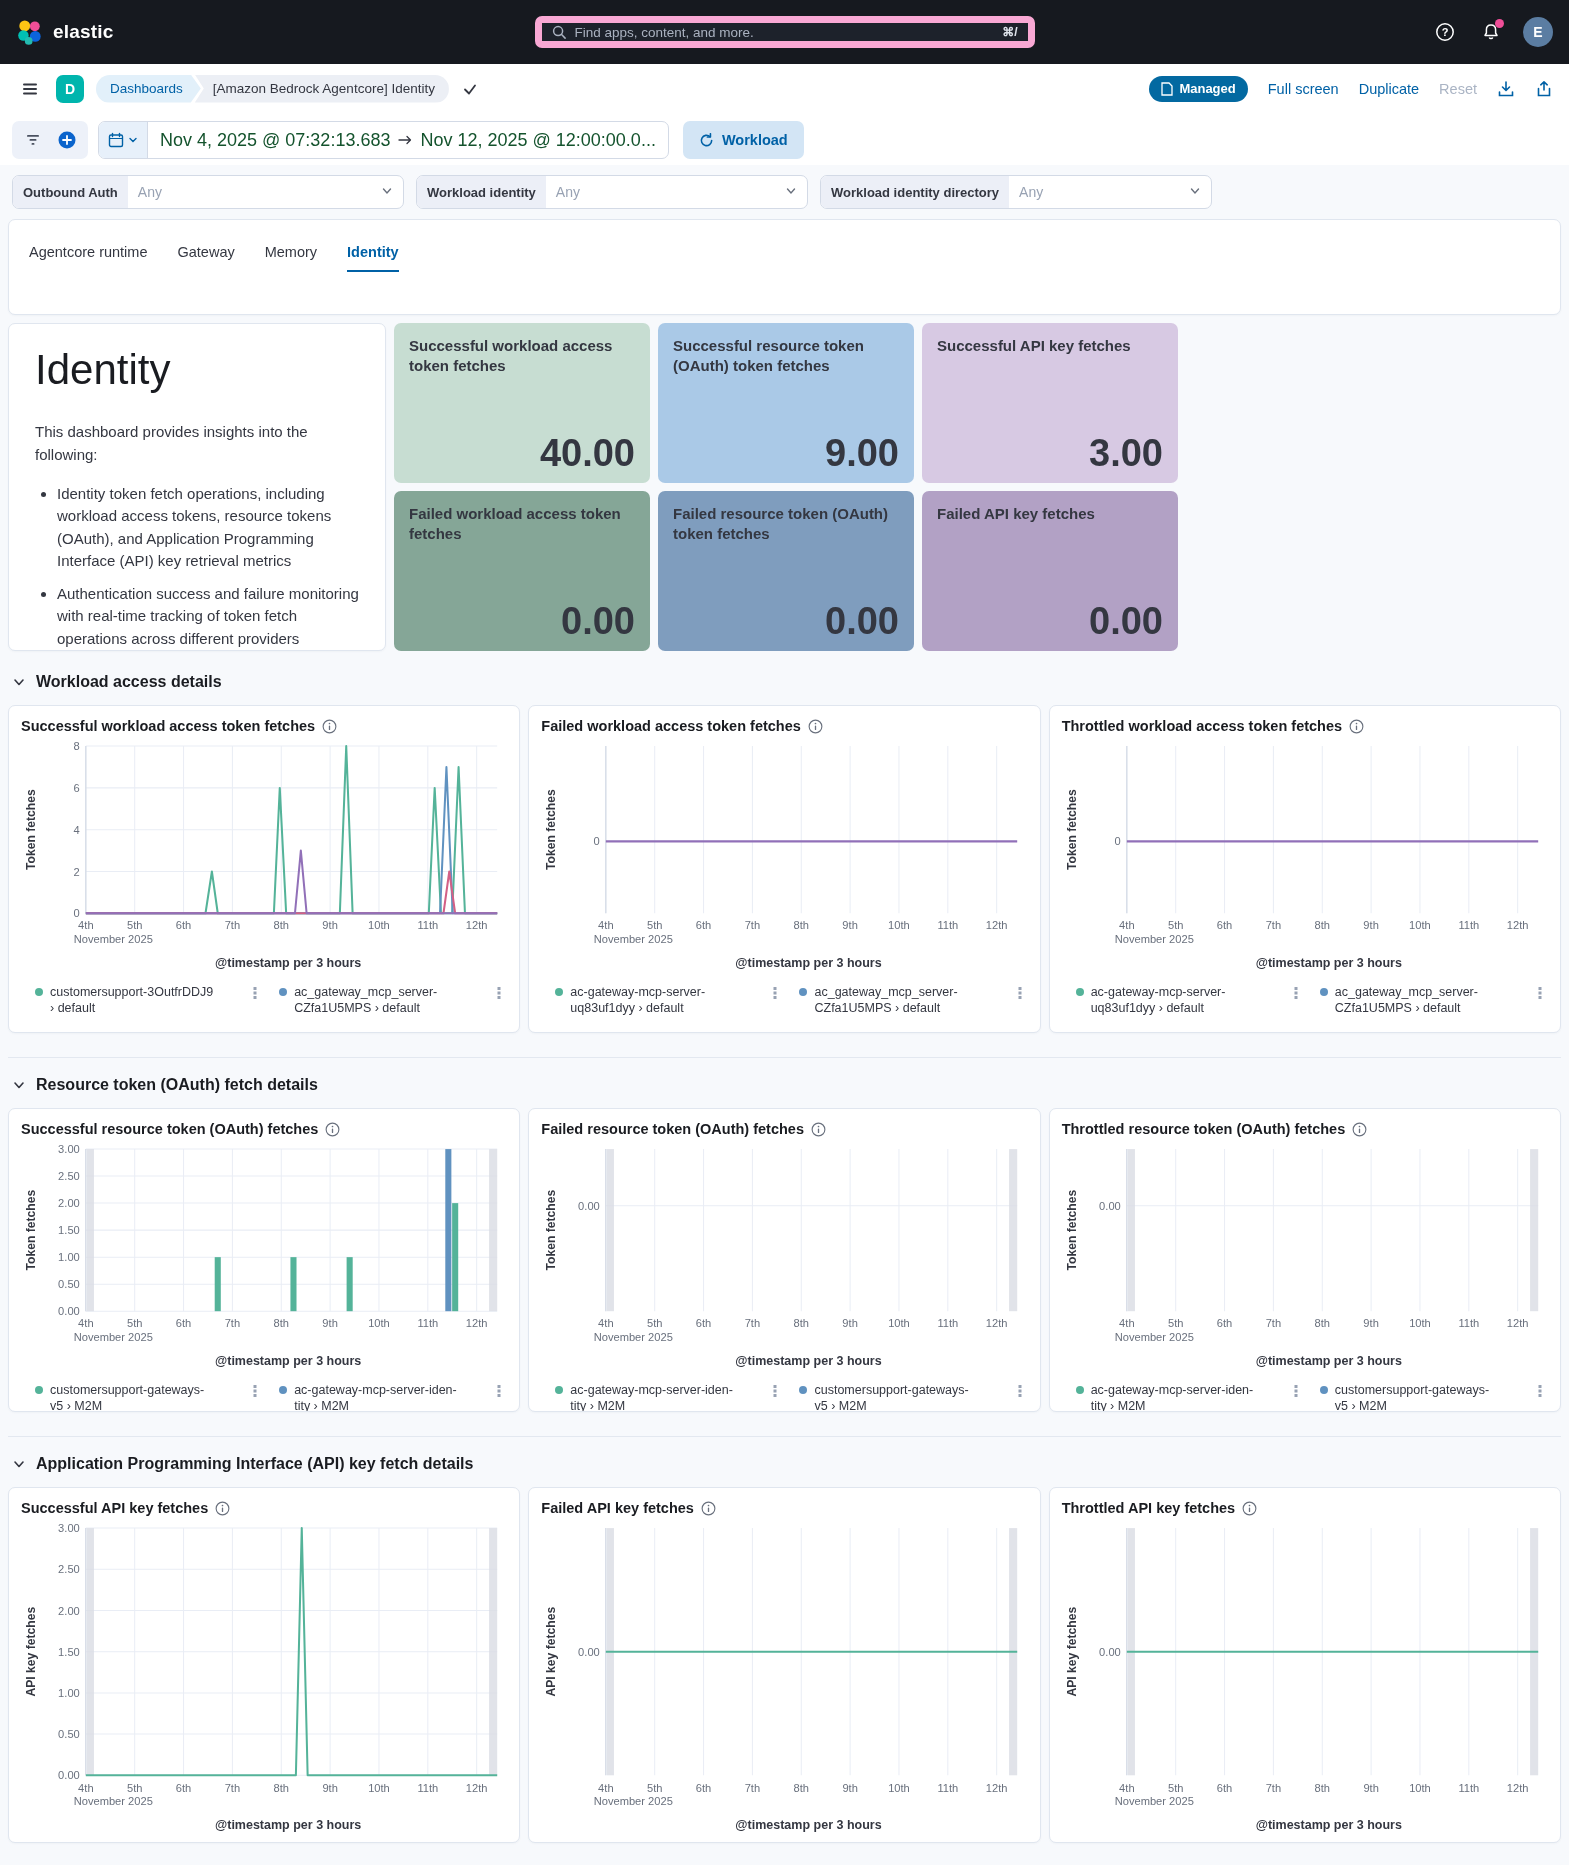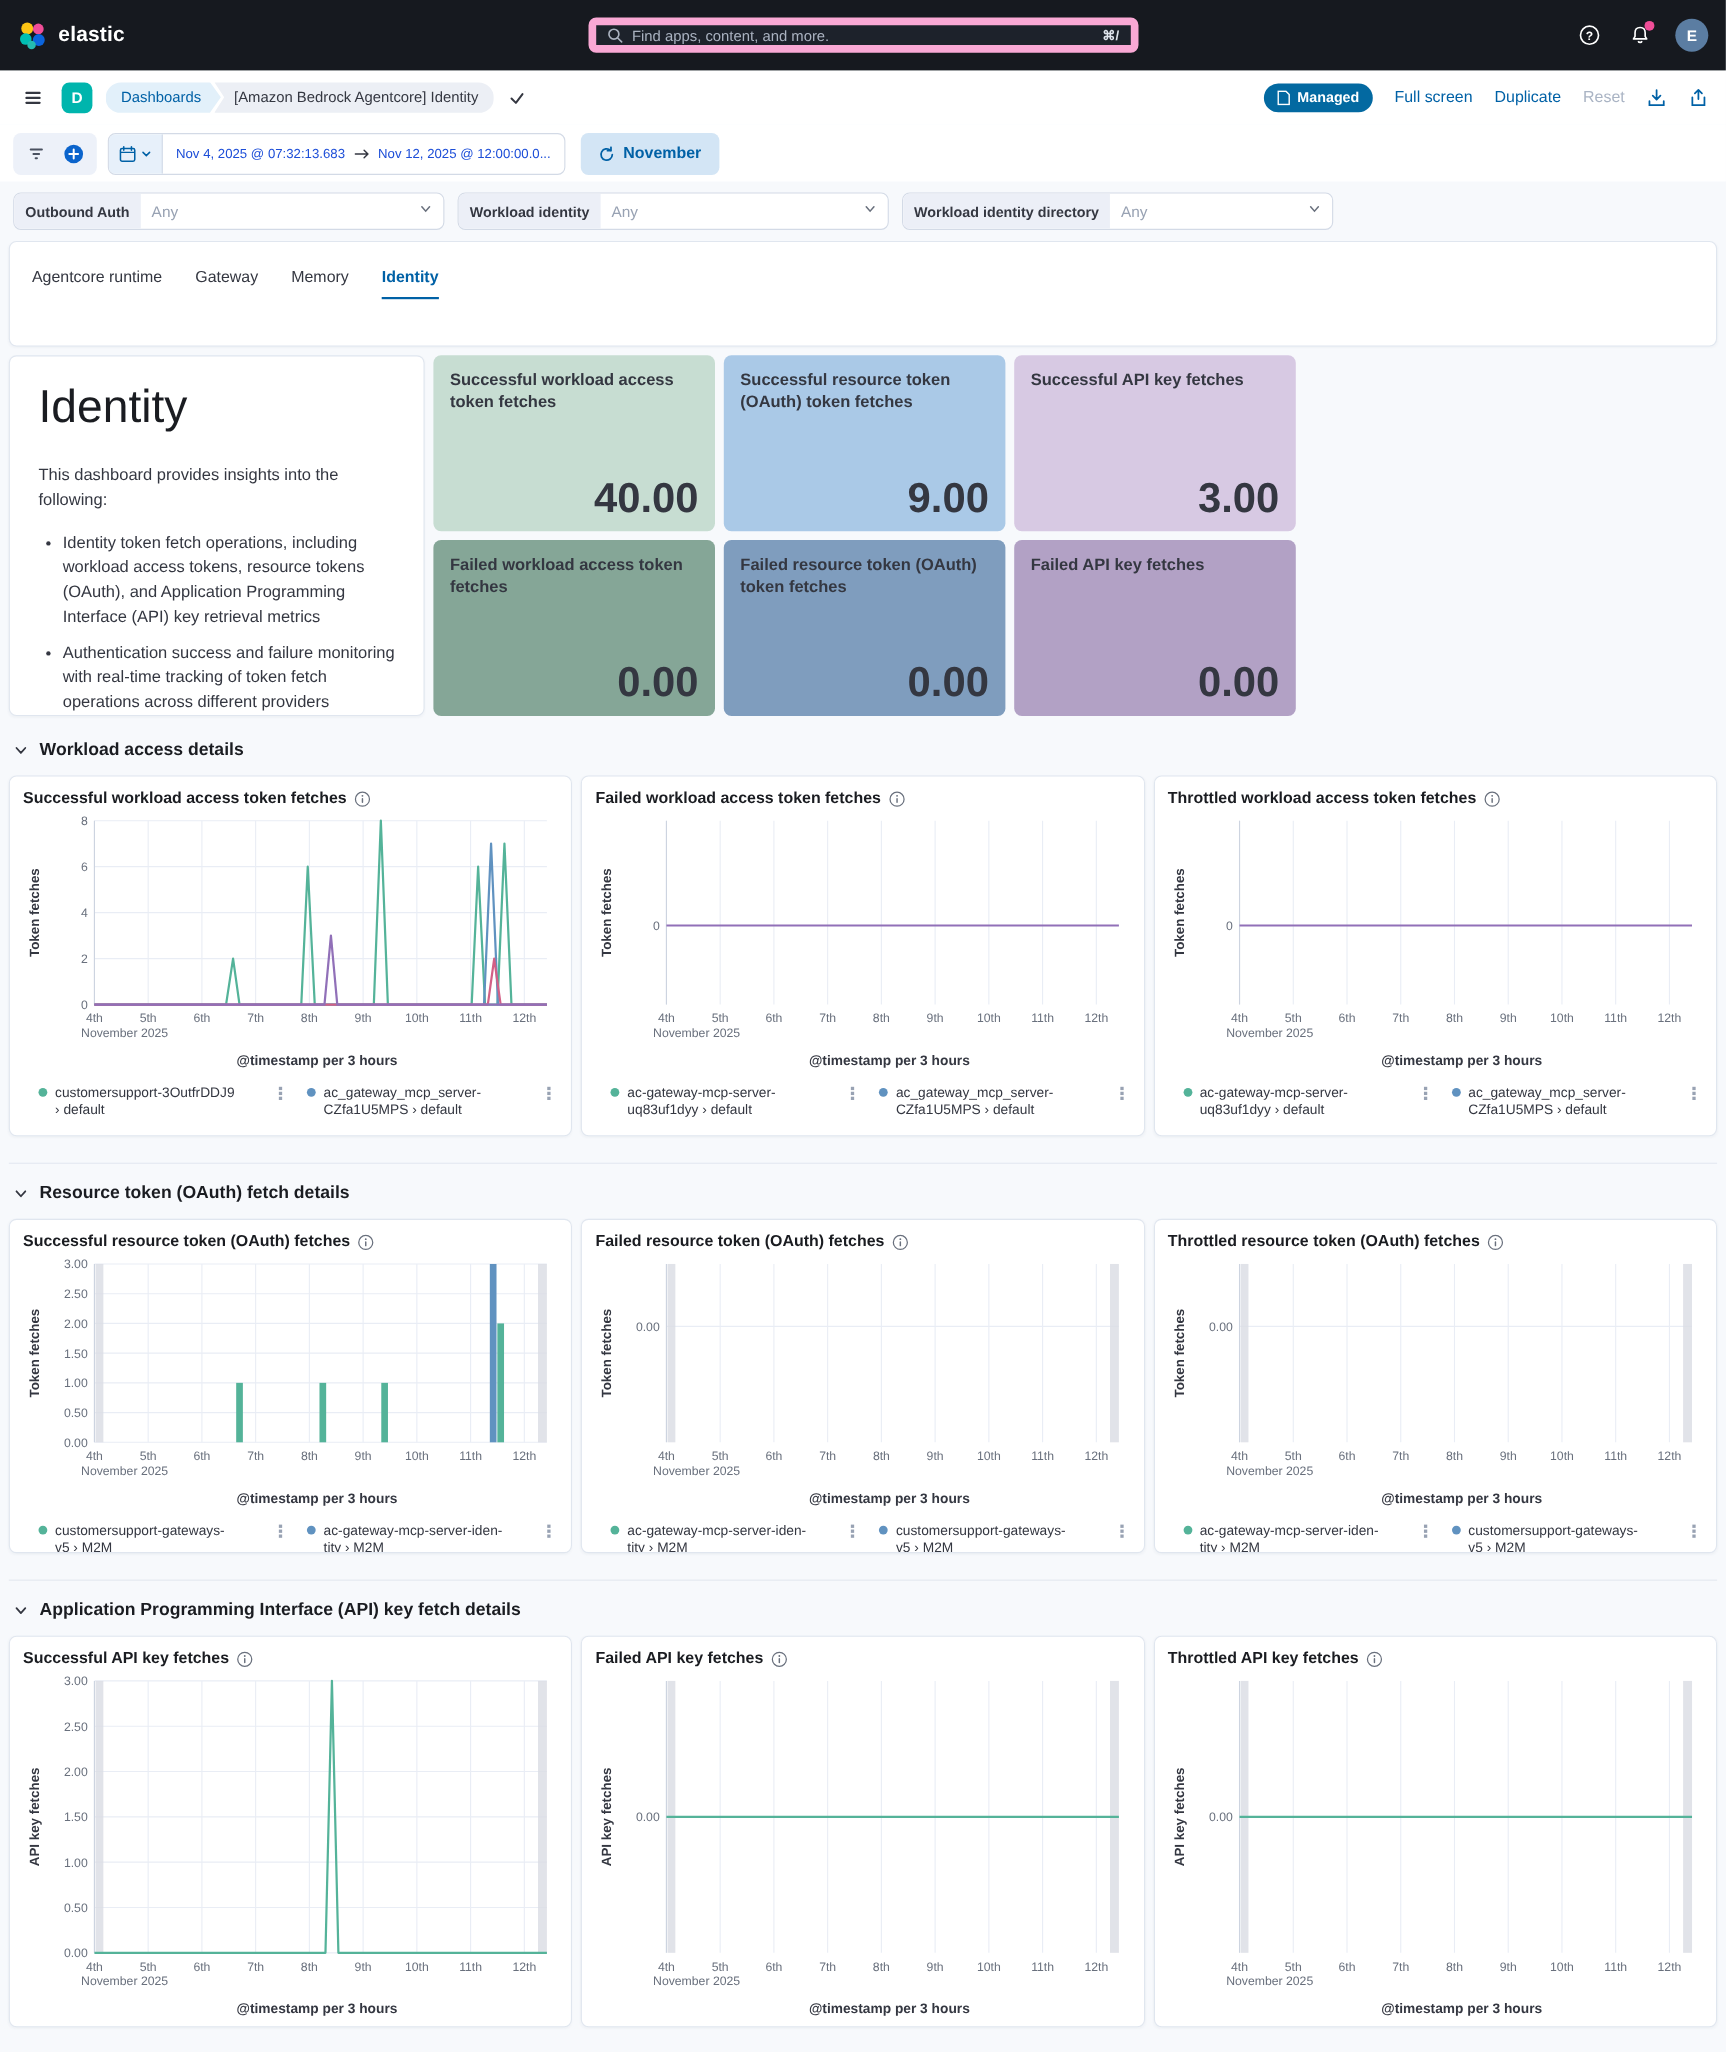--- a/index.html
+++ b/index.html
@@ -31,21 +31,21 @@
   .hdr-link.disabled { color:#aab4c4; }
 
   
   .query-row { background:#fff; display:flex; align-items:center; padding:8px 12px 6px; gap:10px; flex:0 0 auto; }
   .filter-btns { height:38px; background:#edf1f9; border-radius:7px; display:flex; align-items:center; padding:0 6px; gap:4px; }
   .fbtn { width:30px; height:30px; display:flex; align-items:center; justify-content:center; }
   .kql-input { flex:1; height:38px; border:1px solid #d3dae6; border-radius:7px; background:#fff; display:flex; align-items:center; gap:9px; padding:0 12px; }
   .kql-input .ph { color:#8b93a3; font-size:14px; }
   .date-group { height:38px; border:1px solid #d3dae6; border-radius:7px; background:#fff; display:flex; align-items:center; overflow:hidden; }
   .date-cal { height:100%; background:#e7f0fa; display:flex; align-items:center; gap:4px; padding:0 9px; border-right:1px solid #d3dae6; }
-  .date-text { font-size:12px; color:#1d4ed8; padding:0 12px; display:flex; gap:8px; align-items:center; white-space:nowrap; }
+  .date-text { font-size:18px; color:#14532d; padding:0 12px; display:flex; gap:8px; align-items:center; white-space:nowrap; }
   .refresh-btn { height:38px; background:#d3e5f5; border-radius:7px; color:#0061a6; font-size:14.5px; font-weight:600; display:flex; align-items:center; gap:8px; padding:0 16px; margin-left:4px; }
 
   
   .chips-row { background:#fff; padding:4px 12px 12px; border-bottom:1px solid #dde3ec; flex:0 0 auto; }
   .chip { display:inline-flex; height:30px; align-items:center; gap:8px; border:1px solid #d3dae6; border-radius:7px; background:#fff; padding:0 10px; font-size:13.5px; color:#343741; }
 
   
   .controls-row { display:flex; gap:12px; padding:10px 12px 4px; flex:0 0 auto; }
   .ctrl { width:392px; height:34px; border:1px solid #d3dae6; border-radius:7px; background:#fff; display:flex; align-items:center; overflow:hidden; }
   .ctrl-label { background:#eceff7; height:100%; display:flex; align-items:center; font-size:13px; font-weight:700; padding:0 10px; white-space:nowrap; }
@@ -199,21 +199,21 @@
           <path d="M1 5 h11 M9 1.5 L12.5 5 L9 8.5" fill="none" stroke="#343741" stroke-width="1.3" stroke-linecap="round" stroke-linejoin="round"></path>
         </svg>
         <span>Nov 12, 2025 @ 12:00:00.0...</span>
       </div>
     </div>
     <div class="refresh-btn">
       <svg width="15" height="15" viewBox="0 0 16 16">
         <path d="M13.5 8 a5.5 5.5 0 1 1 -1.8 -4.1" fill="none" stroke="#0061a6" stroke-width="1.7" stroke-linecap="round"></path>
         <polyline points="12.2,0.8 12.2,4.2 8.8,4.2" fill="none" stroke="#0061a6" stroke-width="1.7" stroke-linecap="round" stroke-linejoin="round"></polyline>
       </svg>
-      <span>November</span>
+      <span>Workload</span>
     </div>
   </div>
 
 
   <div class="controls-row" id="controls-row">
   <div class="ctrl">
     <span class="ctrl-label">Outbound Auth</span>
     <span class="ctrl-value">Any</span>
     <span class="ctrl-chev">
       <svg width="12" height="12" viewBox="0 0 12 12">

